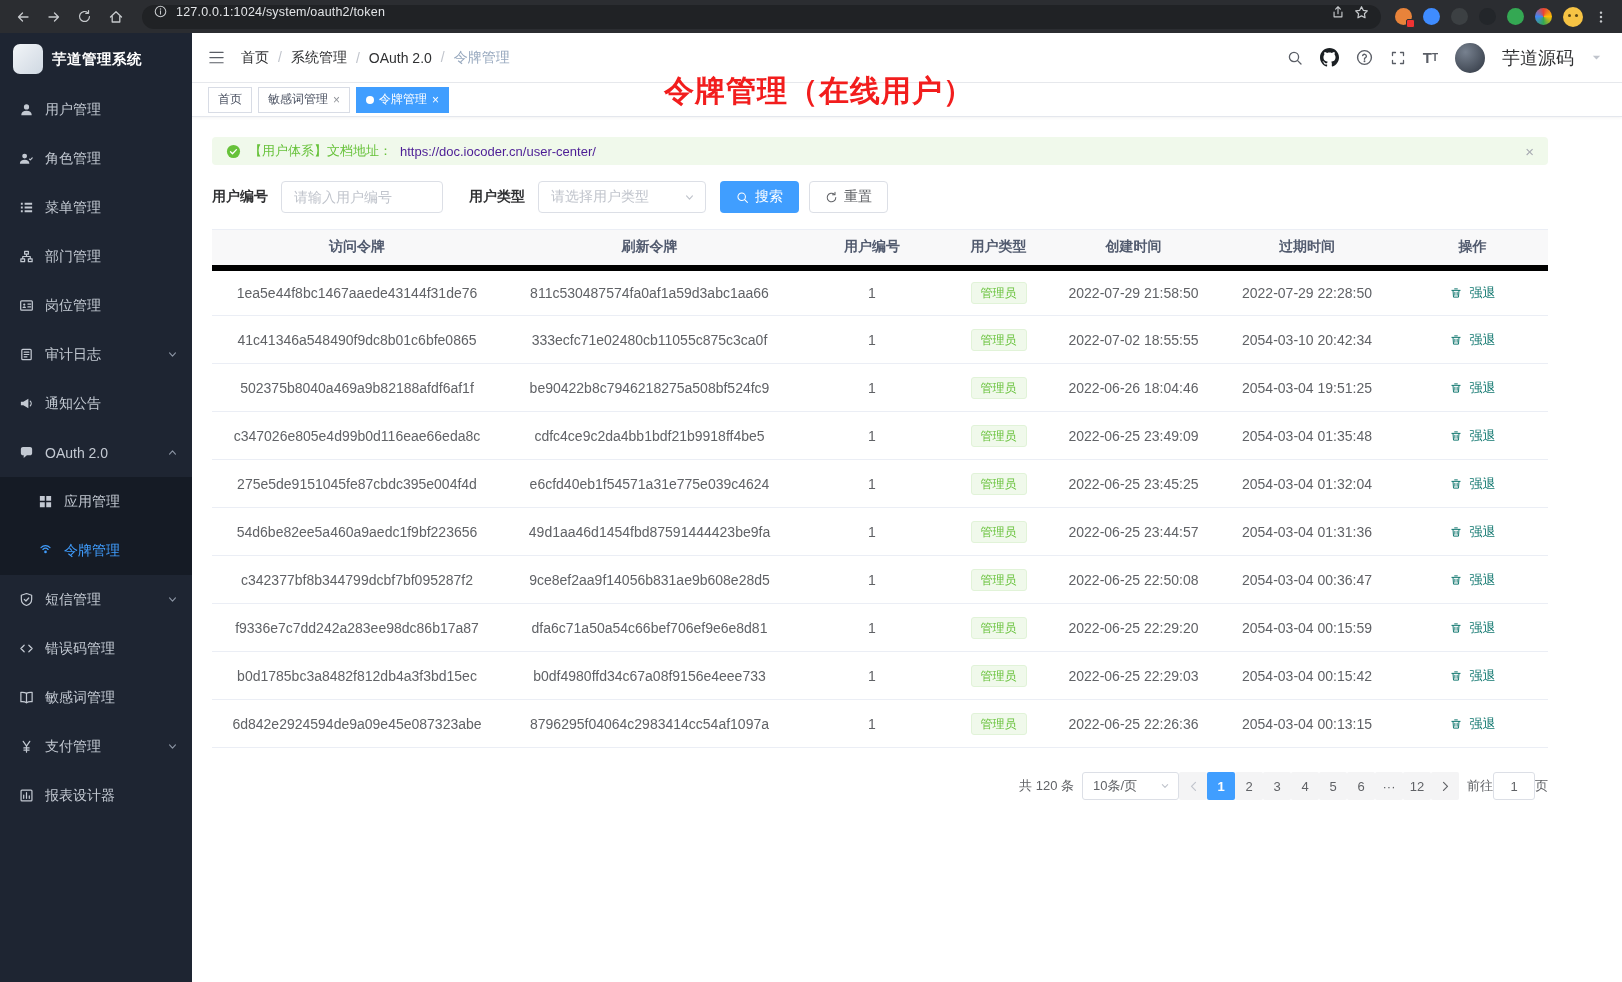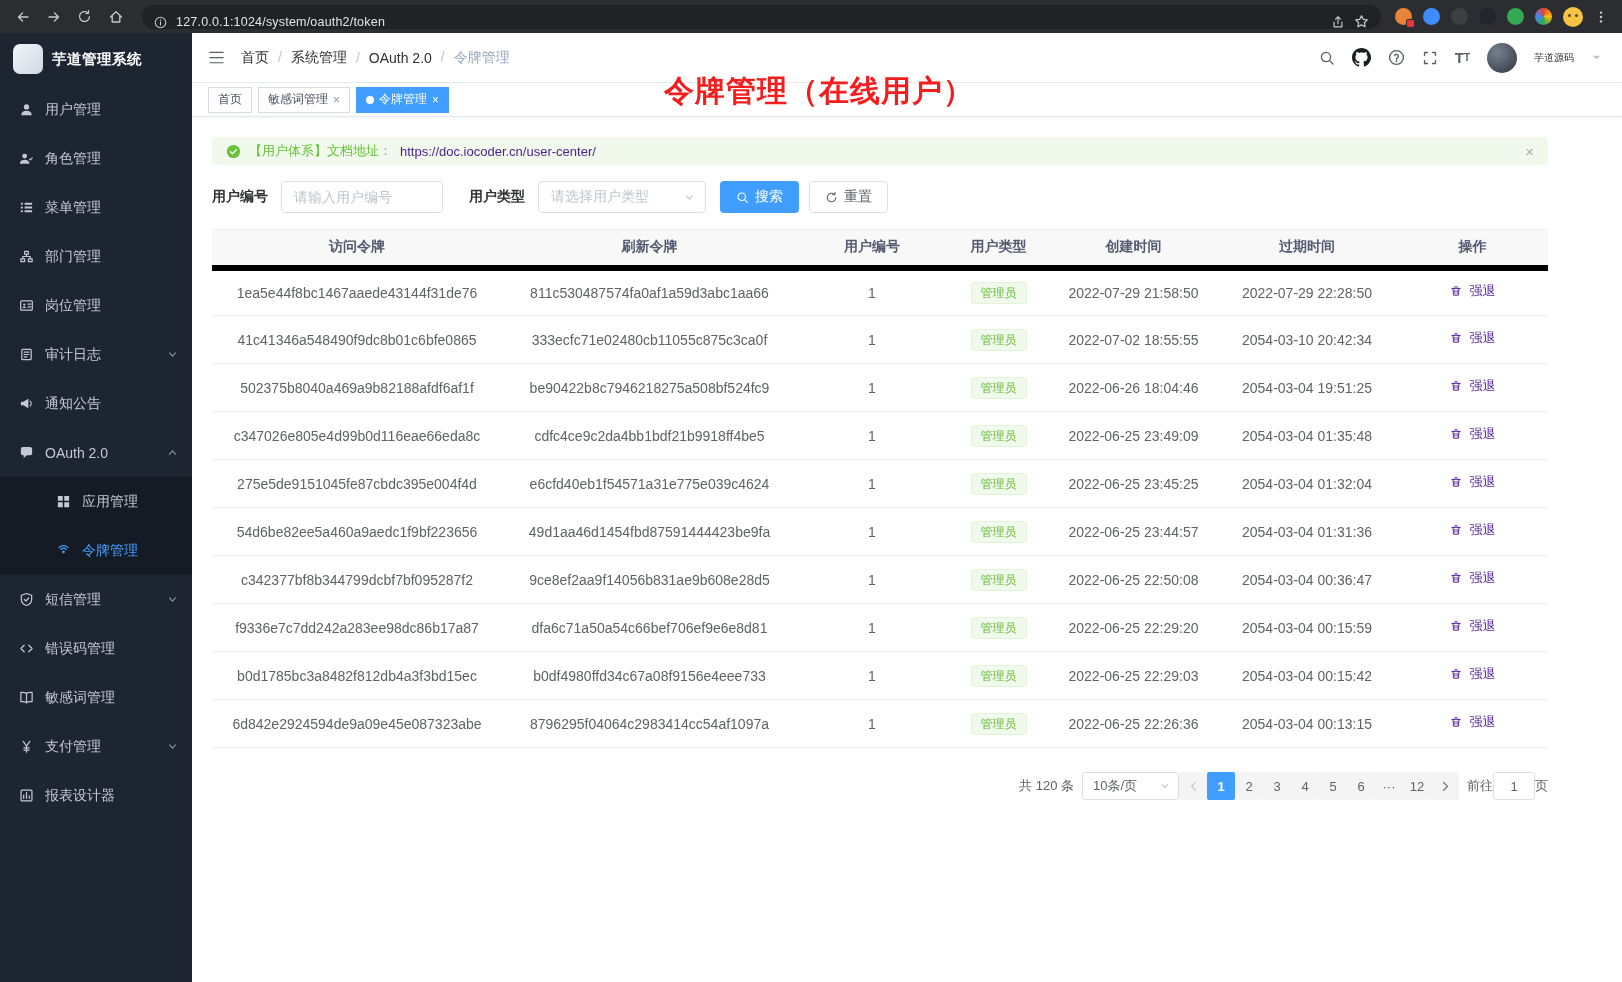--- a/index.html
+++ b/index.html
@@ -5,57 +5,57 @@
   * { margin:0; padding:0; box-sizing:border-box; }
   html,body { width:1622px; height:982px; }
   body { font-family:"Liberation Sans","DejaVu Sans",sans-serif; font-size:14px; color:#606266; background:#fff; position:relative; overflow:hidden; }
   svg { display:block; }
   .s { fill:none; stroke:currentColor; stroke-width:1.3; stroke-linecap:round; stroke-linejoin:round; }
   .f { fill:currentColor; }
 
   
   .browser-bar { position:absolute; top:0; left:0; right:0; height:33px; background:#2b2d31; display:flex; align-items:center; padding:0 10px; gap:6px; color:#c6c9cc; z-index:60; }
   .bnav { width:25px; height:25px; border-radius:50%; display:flex; align-items:center; justify-content:center; cursor:pointer; }
-  .url-pill { flex:1; height:24px; background:#202225; border-radius:12px; display:flex; align-items:flex-end; padding:0 12px; gap:9px; margin:17px 8px; }
+  .url-pill { flex:1; height:24px; background:#202225; border-radius:12px; display:flex; align-items:flex-start; padding:0 12px; gap:9px; margin:17px 8px; }
   .url-text { color:#e2e4e7; font-size:12.5px; letter-spacing:.2px; white-space:nowrap; }
   .pill-spacer { flex:1; }
   .bext { display:flex; align-items:center; gap:11px; padding-right:4px; }
   .ext-dot { width:17px; height:17px; border-radius:50%; position:relative; cursor:pointer; }
   .ext-badge { position:absolute; right:-3px; bottom:-3px; width:9px; height:9px; border-radius:2px; background:#e33; border:1px solid #2b2d31; }
   .b-avatar { width:20px; height:20px; border-radius:50%; background:#f6c344; position:relative; cursor:pointer; }
   .b-avatar:before { content:""; position:absolute; left:5px; top:7px; width:3px; height:3px; border-radius:50%; background:#5b4613; box-shadow:7px 0 0 #5b4613; }
 
   
   .sidebar { position:absolute; top:33px; left:0; bottom:0; width:192px; background:#1e2532; overflow:hidden; z-index:40; }
   .logo-row { height:52px; display:flex; align-items:center; padding-left:13px; gap:9px; cursor:pointer; }
   .logo-img { width:30px; height:30px; border-radius:7px; background:linear-gradient(135deg,#f2f5f8,#cfd8e2); }
   .app-title { color:#fff; font-size:14.5px; font-weight:700; letter-spacing:.5px; }
   .menu-item { height:49px; display:flex; align-items:center; padding:0 14px 0 19px; color:#c3c9d2; font-size:14px; cursor:pointer; gap:11px; }
   .menu-item .micon { width:15px; height:15px; flex:0 0 15px; }
   .menu-item .ml { flex:1; white-space:nowrap; }
   .menu-item .arr { width:11px; height:11px; color:#8a93a2; }
   .menu-item .arr.up { transform:rotate(180deg); }
   .submenu { background:#151b25; }
-  .submenu .menu-item { padding-left:56px; }
+  .submenu .menu-item { padding-left:38px; }
   .menu-item.active { color:#409eff; }
 
   
   .main { position:absolute; top:33px; left:192px; right:0; bottom:0; background:#fff; }
   .navbar { height:50px; display:flex; align-items:center; padding:0 20px 0 16px; border-bottom:1px solid #e8eaee; box-shadow:0 1px 3px rgba(0,0,0,.04); position:relative; background:#fff; }
   .fold { color:#5a5e66; cursor:pointer; margin-right:16px; display:flex; }
   .breadcrumb { display:flex; align-items:center; font-size:14px; }
   .crumb { color:#303133; cursor:pointer; }
   .crumb + .crumb:before { content:"/"; color:#c0c4cc; margin:0 9px; cursor:default; }
   .crumb.muted { color:#97a8be; cursor:default; }
   .nav-tools { margin-left:auto; display:flex; align-items:center; gap:17px; color:#5a5e66; }
   .nav-tools .tool { cursor:pointer; display:flex; align-items:center; }
   .tt { font-weight:700; font-size:15px; color:#5a5e66; line-height:1; }
   .tt small { font-size:10px; font-weight:700; }
   .avatar { width:30px; height:30px; border-radius:50%; background:radial-gradient(circle at 35% 30%, #77818f, #2e3540); cursor:pointer; }
-  .username { color:#303133; font-size:10px; cursor:pointer; }
+  .username { color:#303133; font-size:18px; cursor:pointer; }
   .caret { color:#c0c4cc; }
 
   .annotation { position:absolute; top:38px; left:472px; font-size:30px; font-weight:700; color:#f21d1d; z-index:55; letter-spacing:1px; white-space:nowrap; }
 
   
   .tags-bar { height:34px; display:flex; align-items:center; gap:6px; padding:0 16px; border-bottom:1px solid #e4e7ed; box-shadow:0 1px 3px rgba(0,0,0,.05); background:#fff; position:relative; }
   .tag-item { height:26px; display:flex; align-items:center; gap:5px; padding:0 9px; border:1px solid #d8dce5; background:#fff; color:#495060; font-size:12px; cursor:pointer; }
   .tag-item .x { font-size:12px; line-height:1; color:#909399; }
   .tag-item.active { background:#409eff; border-color:#409eff; color:#fff; }
   .tag-item.active .x { color:#fff; }
@@ -75,21 +75,21 @@
   .gap14 { width:14px; } .gap26 { width:26px; } .gap10 { width:10px; }
   .btn { height:32px; border-radius:4px; display:flex; align-items:center; gap:6px; padding:0 15px; font-size:14px; cursor:pointer; border:1px solid transparent; }
   .btn-primary { background:#409eff; color:#fff; }
   .btn-plain { background:#fff; color:#606266; border-color:#dcdfe6; }
 
   
   table { width:1336px; border-collapse:collapse; margin-top:16px; table-layout:fixed; }
   th { height:38px; background:#f8f8f9; color:#515a6e; font-weight:700; font-size:14px; border-top:1px solid #ebeef5; border-bottom:6px solid #000000; text-align:center; }
   td { height:48px; border-bottom:1px solid #ebeef5; text-align:center; color:#606266; font-size:14px; white-space:nowrap; overflow:hidden; }
   .tag-success { display:inline-block; padding:2px 9px; font-size:12px; line-height:16px; border-radius:3px; background:#f0f9eb; border:1px solid #e1f3d8; color:#67c23a; }
-  .kick { display:inline-flex; gap:8px; color:#4c1d95; font-size:13px; cursor:pointer; }
+  .kick { display:inline-flex; align-items:center; gap:8px; color:#0f766e; font-size:13px; cursor:pointer; }
 
   
   .pagination { width:1336px; margin-top:24px; display:flex; align-items:center; justify-content:flex-end; font-size:13px; color:#606266; }
   .ptotal { margin-right:8px; }
   .psize { width:97px; height:28px; border:1px solid #dcdfe6; border-radius:3px; background:#fff; display:flex; align-items:center; justify-content:space-between; padding:0 8px 0 10px; cursor:pointer; color:#606266; }
   .pbtn { min-width:28px; height:28px; border:none; border-radius:2px; background:#f4f4f5; color:#606266; font-size:13px; display:flex; align-items:center; justify-content:center; cursor:pointer; font-family:inherit; padding:0 4px; }
   .pbtn.active { background:#409eff; color:#fff; font-weight:700; }
   .pbtn.disabled { color:#c0c4cc; cursor:default; }
   .goto-label { margin-left:8px; }
   .goto-input { width:42px; height:28px; border:1px solid #dcdfe6; border-radius:3px; text-align:center; font-size:13px; color:#606266; outline:none; font-family:inherit; }

